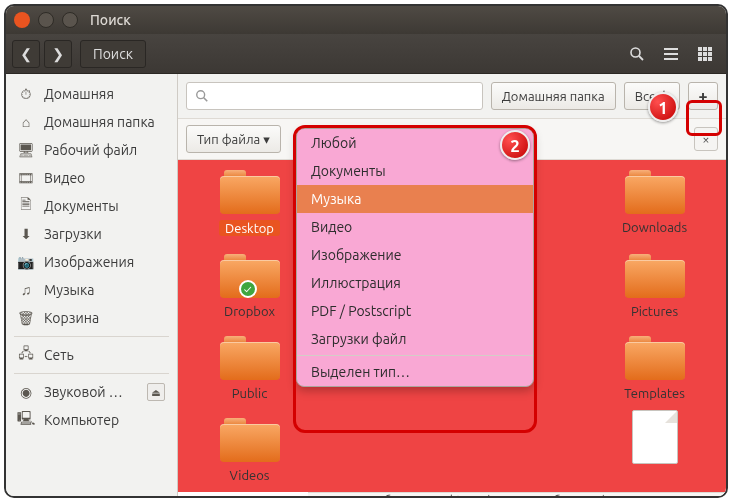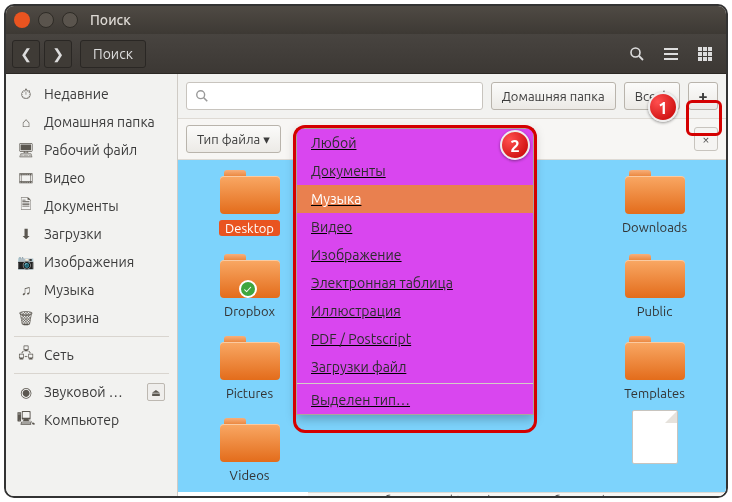--- a/index.html
+++ b/index.html
@@ -38,37 +38,37 @@
 .searchbox { flex: 1; display: flex; align-items: center; background: #fff; border: 1px solid #c8c4be; border-radius: 3px; height: 28px; padding: 0 8px; color: #999; gap: 6px; }
 .searchbox input { border: none; outline: none; flex: 1; font-size: 13px; background: transparent; }
 .segbtn { height: 28px; padding: 0 10px; background: linear-gradient(#fbfbfa,#eceae6); border: 1px solid #b9b4ac; border-radius: 3px; display: flex; align-items: center; color: #3c3c3c; font-size: 13px; }
 .segbtn.plus { width: 30px; justify-content: center; font-weight: bold; font-size: 16px; }
 
 
 .filterrow { display: flex; align-items: center; padding: 6px 8px; gap: 8px; background: #f7f6f4; border-bottom: 1px solid #dedad4; }
 .closefilter { width: 24px; height: 24px; border: 1px solid #c8c4be; border-radius: 3px; display: flex; align-items: center; justify-content: center; margin-left: auto; background: #f5f4f2; font-size: 13px; color: #555; }
 
 
-.grid { flex: 1; position: relative; padding: 10px 4px; background: #7dd3fc; }
+.grid { flex: 1; position: relative; padding: 10px 4px; background: #ef4444; }
 .grid-inner { display: grid; grid-template-columns: repeat(4, 1fr); justify-items: center; row-gap: 18px; }
 .fcell { width: 110px; display: flex; flex-direction: column; align-items: center; gap: 6px; position: relative; }
 .folder-ico { width: 60px; height: 44px; position: relative; }
 .folder-ico .tab { position: absolute; top: 0; left: 4px; width: 22px; height: 8px; background: linear-gradient(#f8b07a,#e77c2e); border-radius: 3px 3px 0 0; }
 .folder-ico .body { position: absolute; top: 6px; left: 0; right: 0; bottom: 0; background: linear-gradient(#f9a864, #e36c1b); border-radius: 4px; box-shadow: inset 0 1px 0 rgba(255,255,255,.4); }
 .fcell.sel .flabel { background: #e95420; color: #fff; border-radius: 3px; padding: 1px 6px; }
 .flabel { font-size: 13px; color: #333; text-align: center; }
 .tick { position: absolute; left: 44px; top: 26px; width: 18px; height: 18px; background: #3fa63f; border: 2px solid #fff; border-radius: 50%; color: #fff; font-size: 11px; display: flex; align-items: center; justify-content: center; }
 .doc-ico { width: 46px; height: 54px; background: #fff; border: 1px solid #c8c4be; border-radius: 2px; position: relative; margin-top: -8px; }
 .doc-ico::before { content: ""; position: absolute; top: 0; right: 0; border-width: 0 0 12px 12px; border-style: solid; border-color: transparent transparent #e6e2dc transparent; }
 
 
 .statusbar { height: 28px; border-top: 1px solid #dedad4; background: #f7f6f4; display: flex; align-items: center; padding: 0 10px; color: #4a4a4a; font-size: 13px; margin-left: 130px; }
 
 
-.dd { position: absolute; left: 296px; top: 128px; width: 238px; background: #d946ef; border: 1px solid #aba59c; border-radius: 0; box-shadow: 0 4px 10px rgba(0,0,0,.25); z-index: 30; text-decoration: underline; }
+.dd { position: absolute; left: 296px; top: 128px; width: 238px; background: #f9a8d4; border: 1px solid #aba59c; border-radius: 8px; box-shadow: 0 4px 10px rgba(0,0,0,.25); z-index: 30; }
 .dd-item { padding: 6px 14px; font-size: 14px; color: #2d2d2d; }
 .dd-item.sel { background: #e9804f; color: #fff; }
 .dd-sep { height: 1px; background: #d3cec6; margin: 2px 0; }
 
 
 .badge { position: absolute; width: 30px; height: 30px; border-radius: 50%; background: radial-gradient(circle at 30% 30%, #ff4f4f, #c20000); border: 2px solid #eee; color: #fff; font-weight: bold; font-size: 17px; display: flex; align-items: center; justify-content: center; z-index: 60; box-shadow: 0 1px 3px rgba(0,0,0,.4); }
 .ring-dd { position: absolute; left: 293px; top: 125px; width: 244px; height: 308px; border: 3px solid #d40000; border-radius: 12px; z-index: 50; pointer-events: none; }
 .ring-plus { position: absolute; right: 10px; top: 100px; width: 36px; height: 36px; border: 3px solid #d40000; border-radius: 6px; z-index: 50; pointer-events: none; }
 </style>
 </head>
@@ -116,21 +116,21 @@
           <rect x="11" y="11" width="4" height="4" fill="#ddd"></rect>
         </svg>
     </div>
   </div>
 
   <div class="body">
 
     <div class="sidebar" id="sidebar">
         <div class="sb-item">
           <span class="ico">⏱</span>
-          <span>Недавние</span>
+          <span>Домашняя</span>
         </div>
         <div class="sb-item">
           <span class="ico">⌂</span>
           <span>Домашняя папка</span>
         </div>
         <div class="sb-item">
           <span class="ico">🖥</span>
           <span>Рабочий файл</span>
         </div>
         <div class="sb-item">
@@ -241,28 +241,28 @@
             </div>
             <div class="fcell" style="visibility: hidden;">
               <div class="folder-ico"></div>
               <span class="flabel"></span>
             </div>
             <div class="fcell">
               <div class="folder-ico">
                 <div class="tab"></div>
                 <div class="body"></div>
               </div>
+              <span class="flabel">Pictures</span>
+            </div>
+            <div class="fcell">
+              <div class="folder-ico">
+                <div class="tab"></div>
+                <div class="body"></div>
+              </div>
               <span class="flabel">Public</span>
-            </div>
-            <div class="fcell">
-              <div class="folder-ico">
-                <div class="tab"></div>
-                <div class="body"></div>
-              </div>
-              <span class="flabel">Pictures</span>
             </div>
             <div class="fcell" style="visibility: hidden;">
               <div class="folder-ico"></div>
               <span class="flabel"></span>
             </div>
             <div class="fcell" style="visibility: hidden;">
               <div class="folder-ico"></div>
               <span class="flabel"></span>
             </div>
             <div class="fcell">
@@ -301,21 +301,20 @@
   </div>
 
 </div>
 
 <div class="dd" id="dd">
     <div class="dd-item">Любой</div>
     <div class="dd-item">Документы</div>
     <div class="dd-item sel">Музыка</div>
     <div class="dd-item">Видео</div>
     <div class="dd-item">Изображение</div>
-    <div class="dd-item">Электронная таблица</div>
     <div class="dd-item">Иллюстрация</div>
     <div class="dd-item">PDF / Postscript</div>
     <div class="dd-item">Загрузки файл</div>
     <div class="dd-sep"></div>
     <div class="dd-item">Выделен тип…</div>
   </div>
 <div class="ring-dd"></div>
 <div class="ring-plus"></div>
 <div class="badge" style="right:54px; top:92px;">
     <span>1</span>

